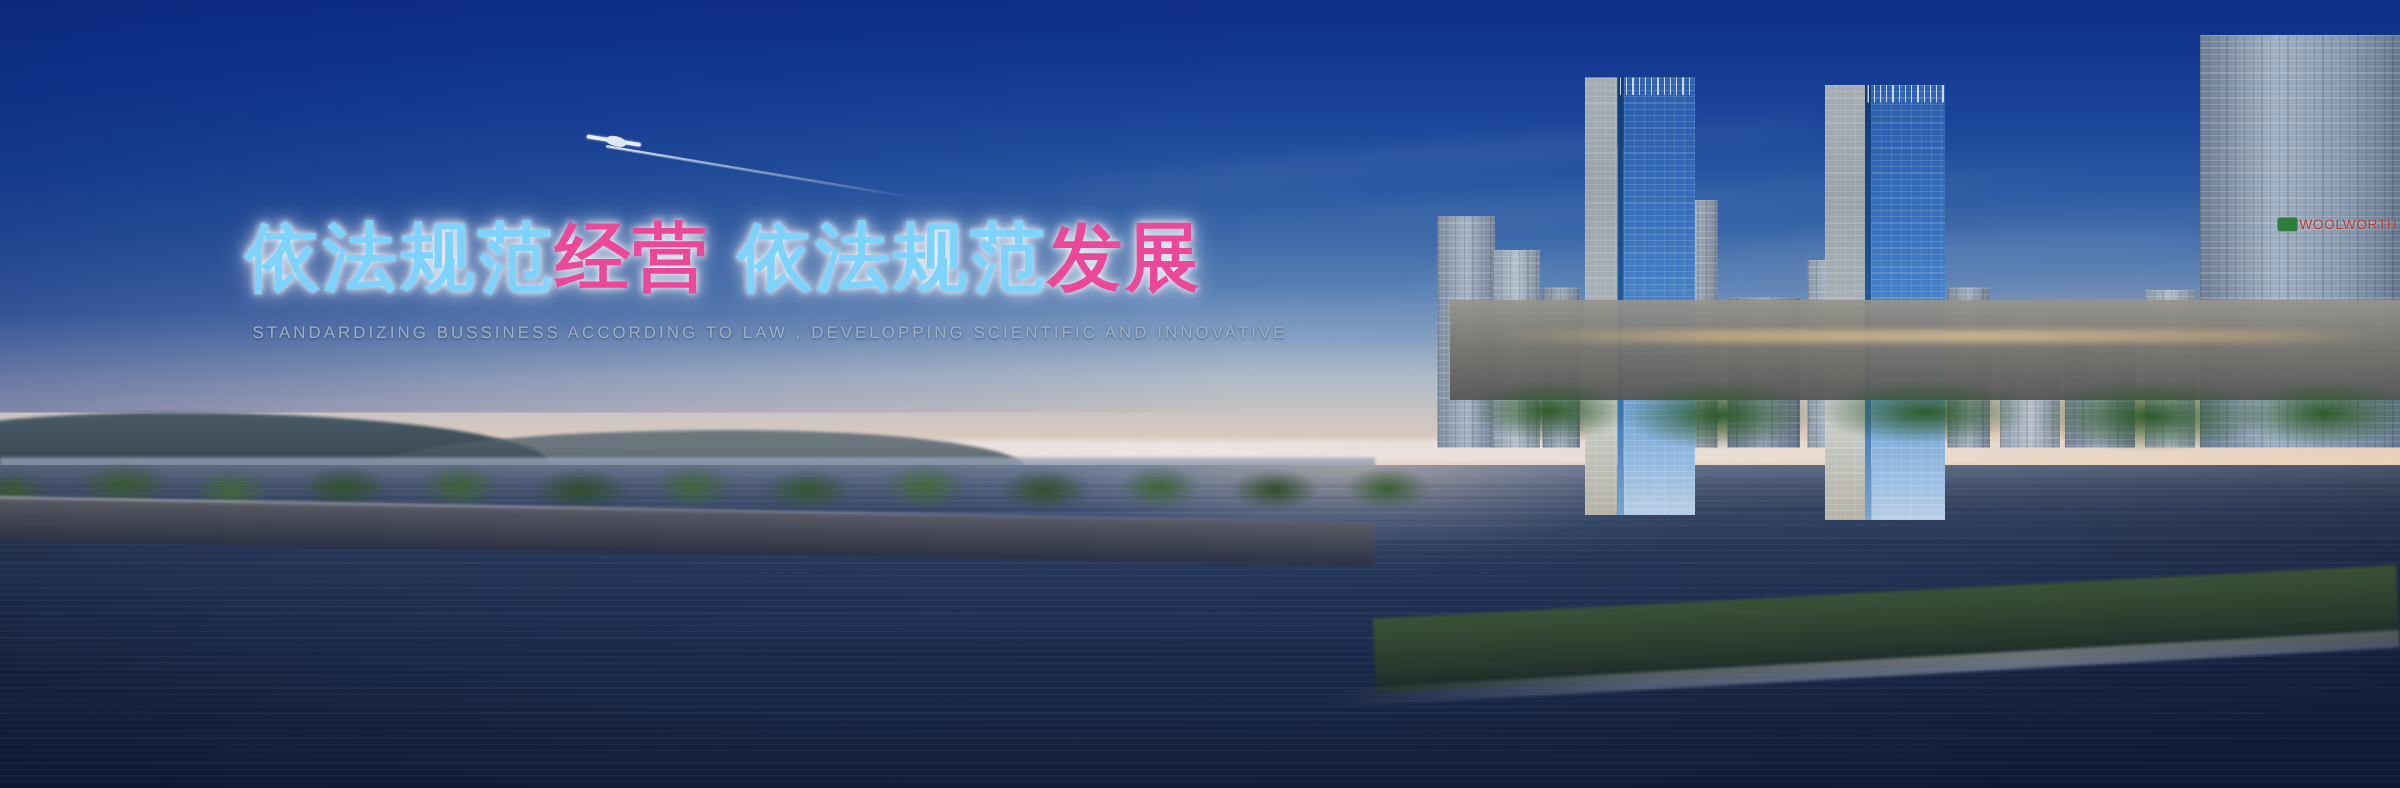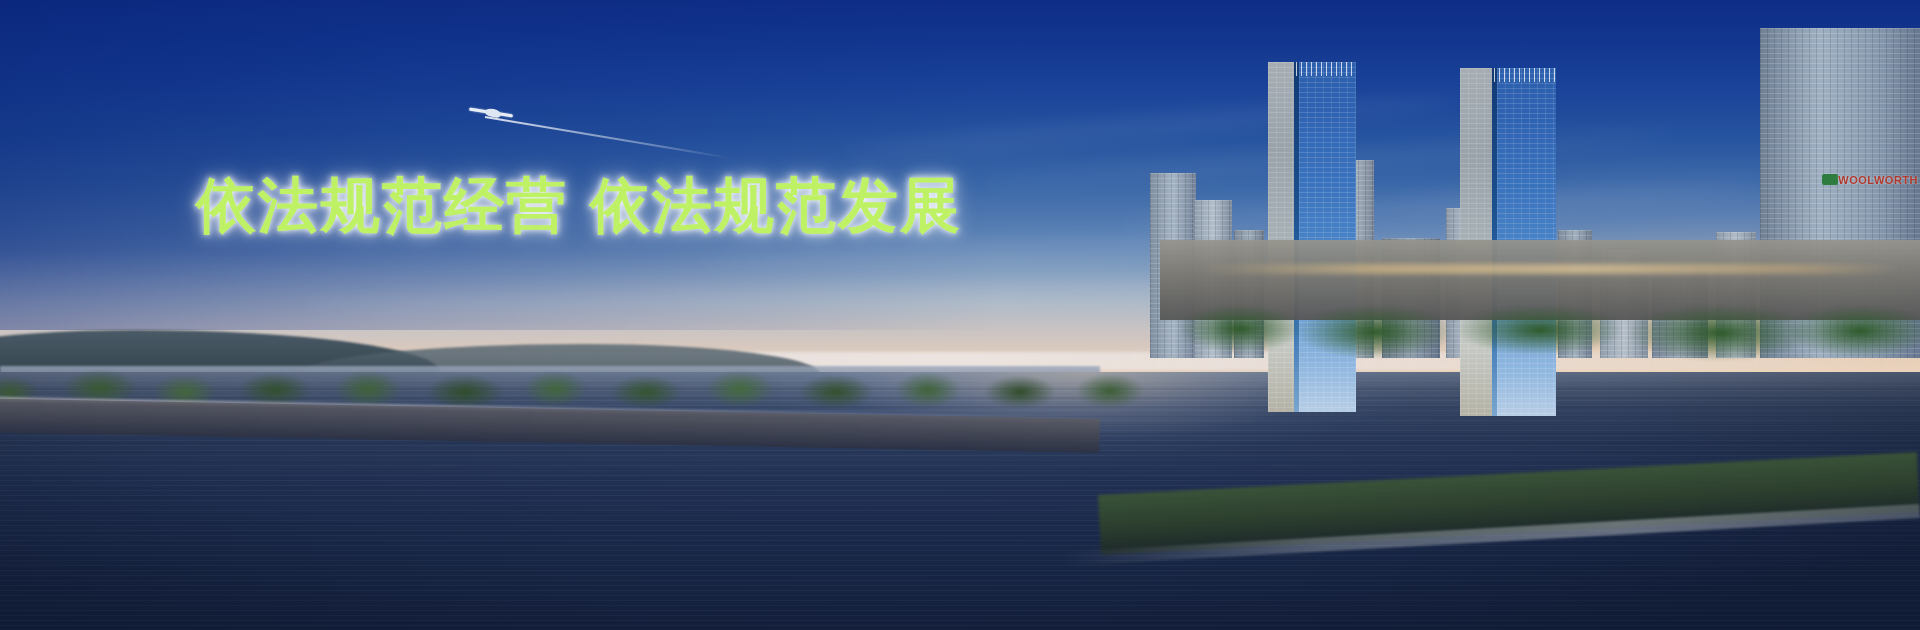--- a/index.html
+++ b/index.html
@@ -332,21 +332,21 @@
     background-image: repeating-linear-gradient(to right,
       rgba(255,255,255,0.75) 0 1px, rgba(0,0,0,0) 1px 5px);
   }
 
   .woolworth-sign {
     position: absolute;
     right: 12px; top: 146px;
     color: #b0382c;
     font-size: 11px;
     letter-spacing: .5px;
-    font-weight: bold;
+    font-weight: normal;
     font-family: "Liberation Sans", sans-serif;
     white-space: nowrap;
     text-shadow: 0 0 2px rgba(255,255,255,.6);
     margin-left: 15px;
   }
   .woolworth-badge {
     position: absolute;
     right: 92px; top: 146px;
     width: 16px; height: 11px;
     background: #2f7d3e;
@@ -419,22 +419,22 @@
     line-height: 1.0;
     font-weight: bold;
     letter-spacing: 2px;
     white-space: nowrap;
     font-family: "Liberation Sans", sans-serif;
     text-shadow:
       0 0 6px rgba(255,255,255,0.95),
       0 0 14px rgba(255,255,255,0.75),
       0 0 26px rgba(255,255,255,0.45);
   }
-  .h-blue { color: #bef264; }
-  .h-orange { color: #bef264; }
+  .h-blue { color: #7dd3fc; }
+  .h-orange { color: #ec4899; }
   .h-gap { display: inline-block; width: 22px; }
 
   .subline {
     margin: 22px 0 0 6px;
     font-size: 13.5px;
     letter-spacing: 2.45px;
     color: #9fb0c4;
     white-space: nowrap;
     font-family: "Liberation Sans", sans-serif;
     text-shadow: 0 1px 2px rgba(20,40,80,0.55);
@@ -559,15 +559,16 @@
     <div class="green" style="left:300px; bottom:116px; width:160px; height:48px;"></div>
     <div class="green" style="left:470px; bottom:110px; width:180px; height:54px;"></div>
     <div class="green" style="left:630px; bottom:114px; width:140px; height:50px;"></div>
   </div>
 
   <div class="shore-right"></div>
   <div class="quay"></div>
 
   <div class="text-block">
     <h1 class="headline"><span class="h-blue">依法规范</span><span class="h-orange">经营</span><span class="h-gap"></span><span class="h-blue">依法规范</span><span class="h-orange">发展</span></h1>
+    <p class="subline">STANDARDIZING BUSSINESS ACCORDING TO LAW , DEVELOPPING SCIENTIFIC AND INNOVATIVE</p>
   </div>
 
 </div>
 
 </body></html>

